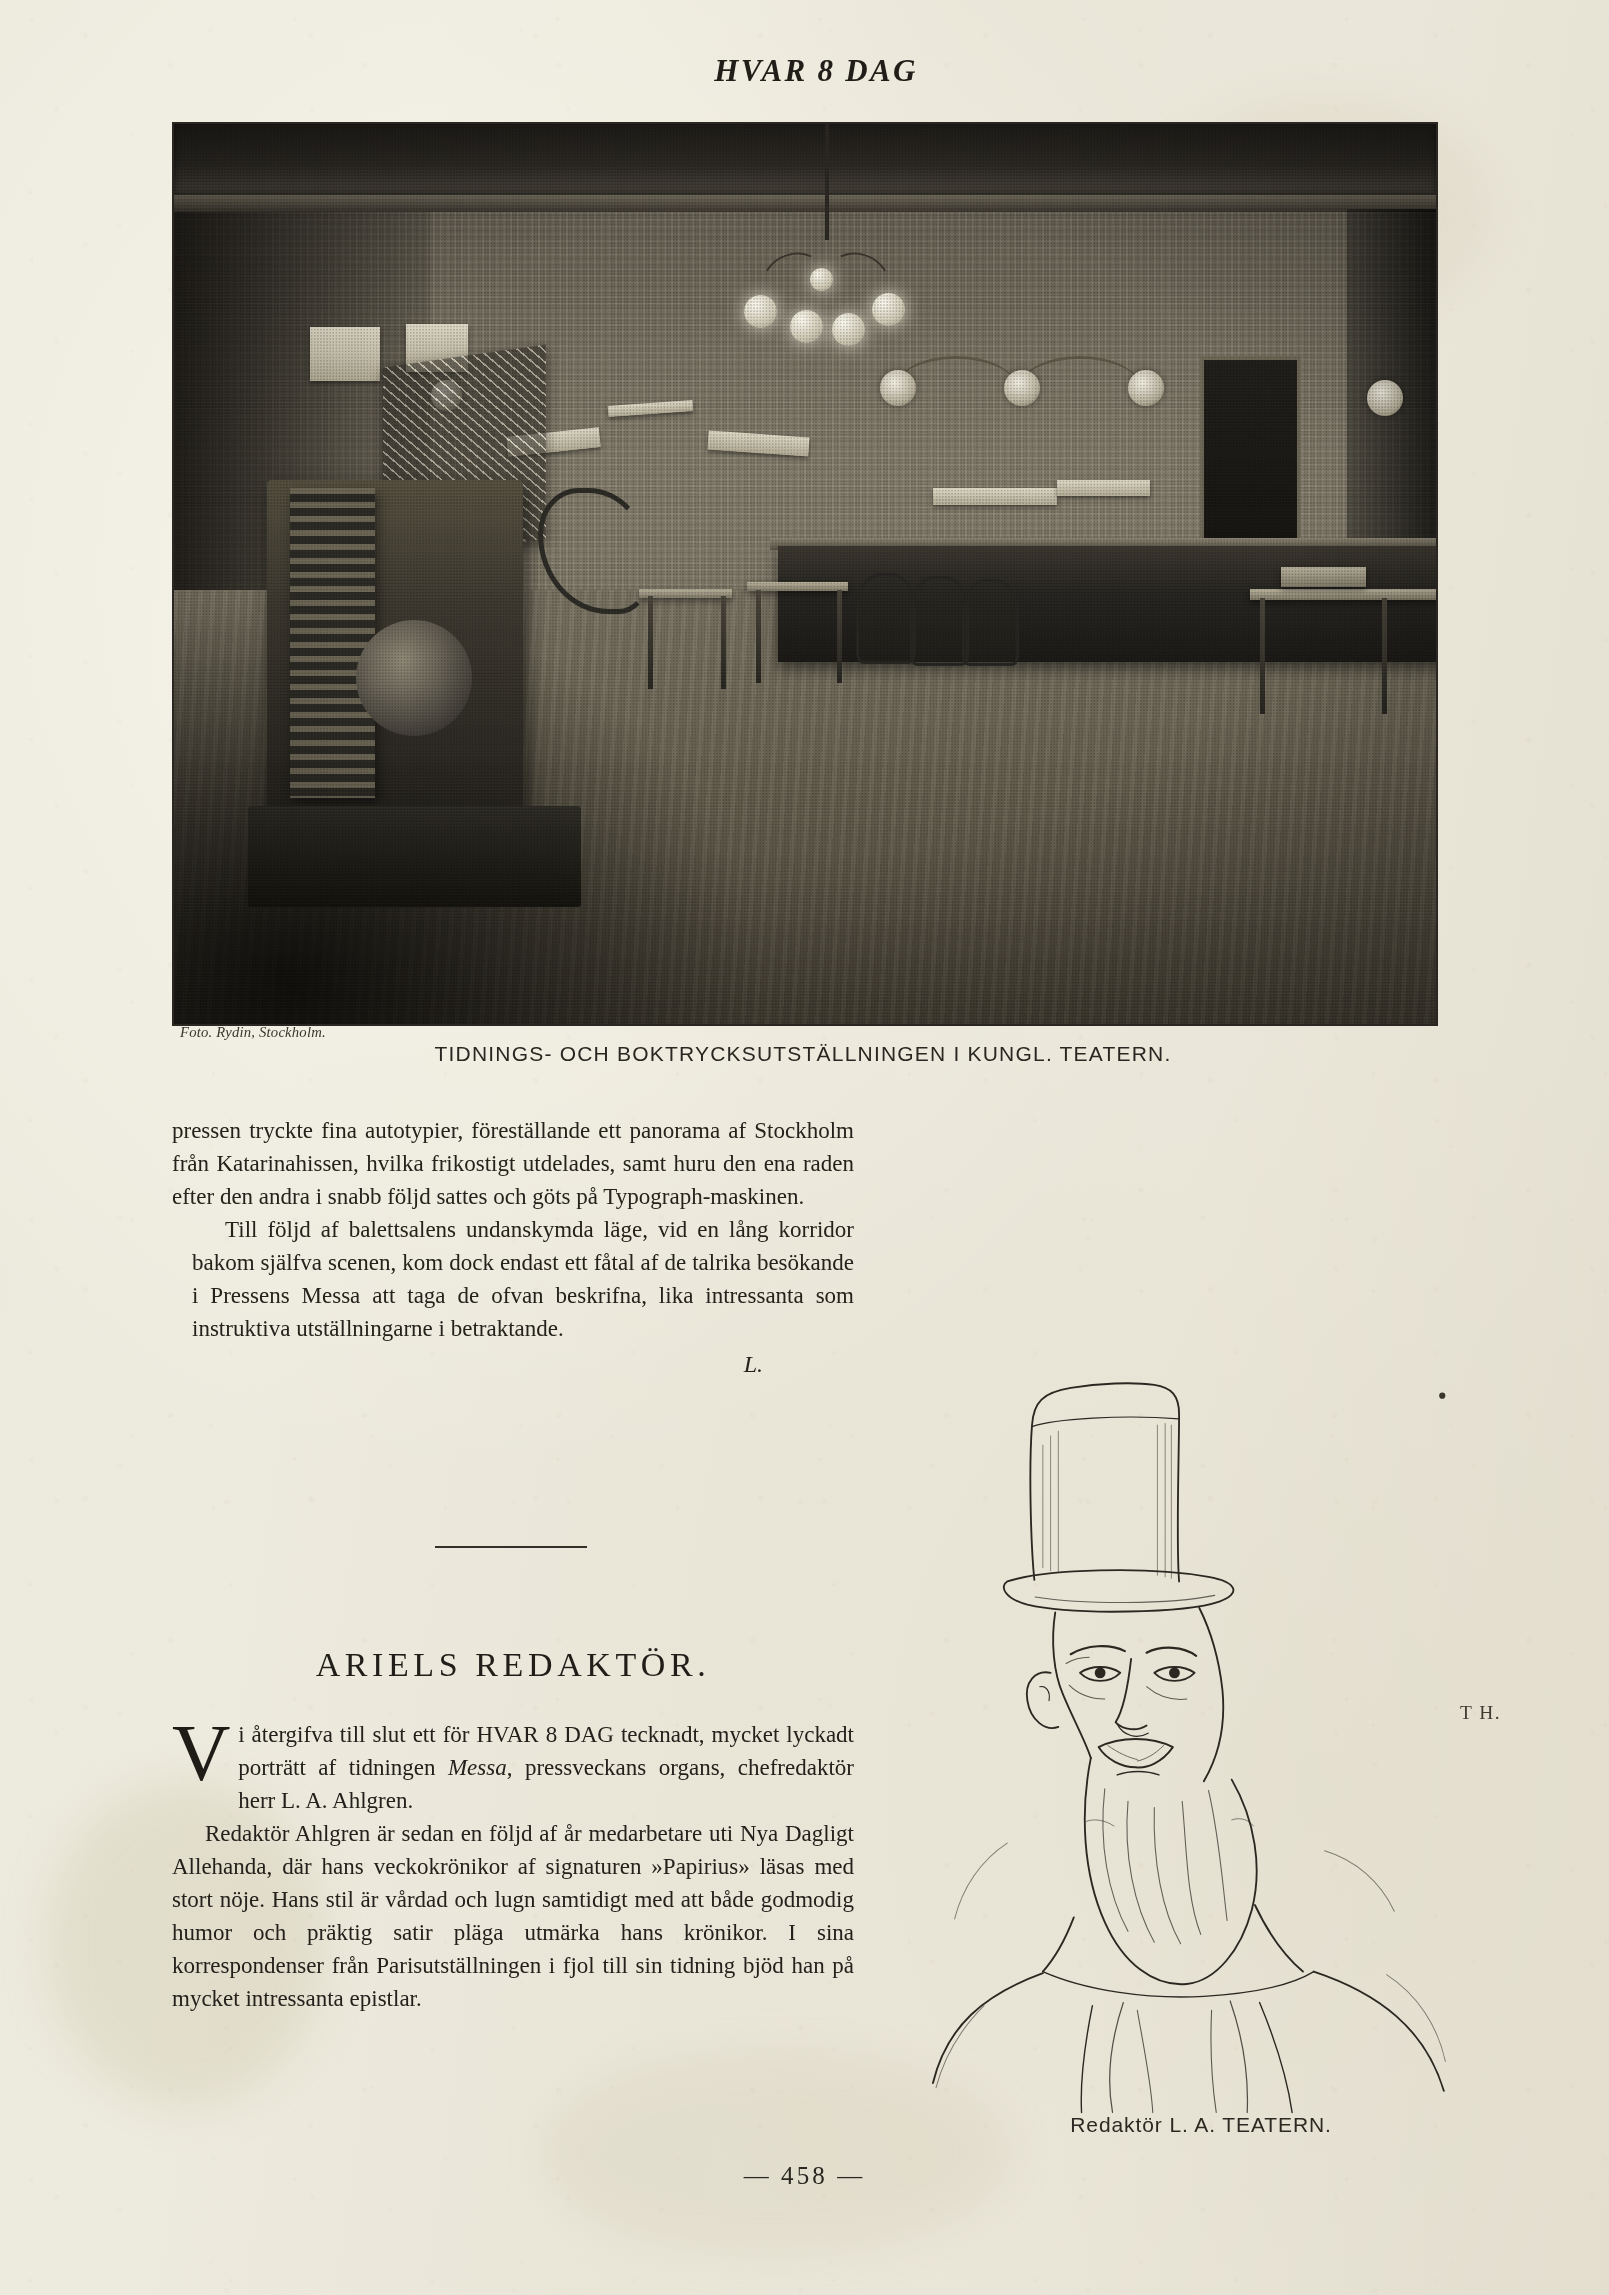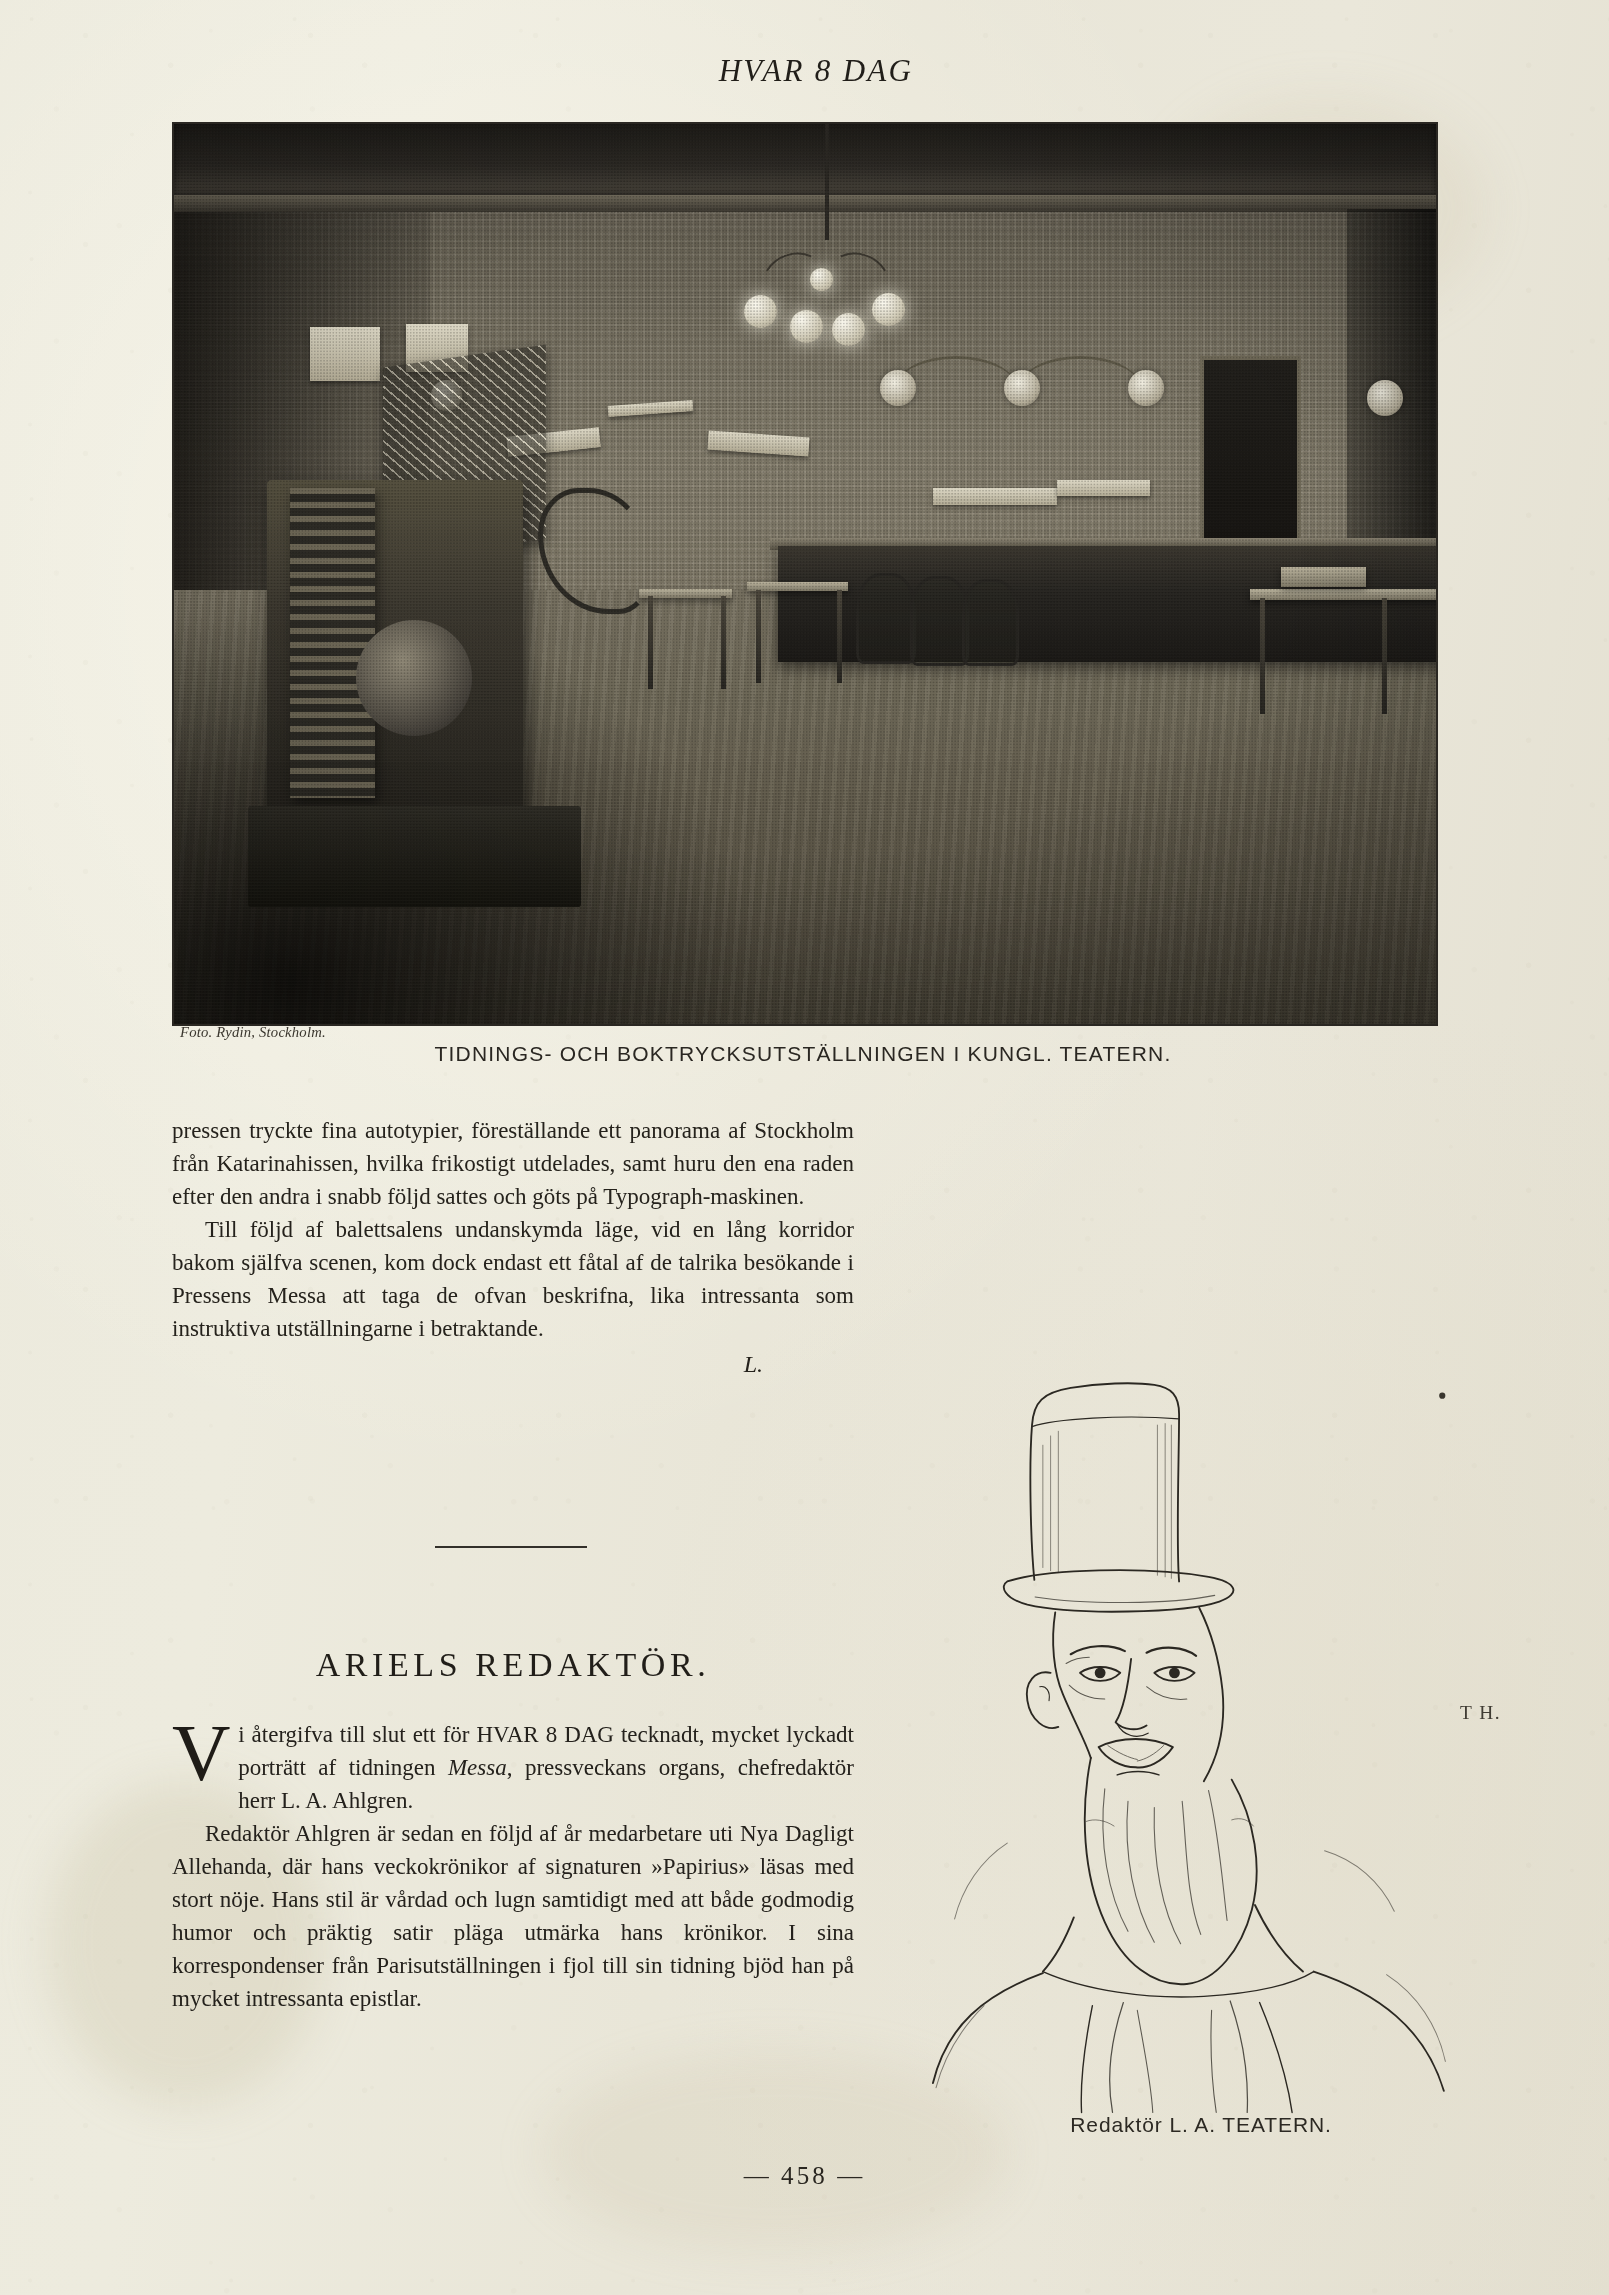--- a/index.html
+++ b/index.html
@@ -46,21 +46,21 @@
     filter: blur(22px);
   }
 
   
   .running-head {
     position: absolute;
     left: 0; right: 0;
     top: 53px;
     text-align: center;
     font-style: italic;
-    font-weight: normal;
+    font-weight: bold;
     font-size: 31px;
     letter-spacing: 2.3px;
     color: #211e19;
     font-family: "Liberation Serif", serif;
     margin-left: 23px;
   }
 
   
   .photo-frame {
     position: absolute;
@@ -288,21 +288,21 @@
     position: absolute;
     font-size: 23px;
     line-height: 33px;
     text-align: justify;
     color: #25221c;
   }
   .col-left  { left: 172px;  top: 1114px; width: 682px; }
   .col-right { left: 892px; top: 1114px; width: 542px; }
 
   .col p { margin: 0; text-indent: 0; }
-  .col p + p { text-indent: 33px; }
+  .col p + p { text-indent: 33px; margin-left: 20px; }
   .sig-right {
     text-align: right;
     font-style: italic;
     font-size: 24px;
     margin-top: 3.1px;
     padding-right: 91px;
   }
 
   .rule {
     position: absolute;

